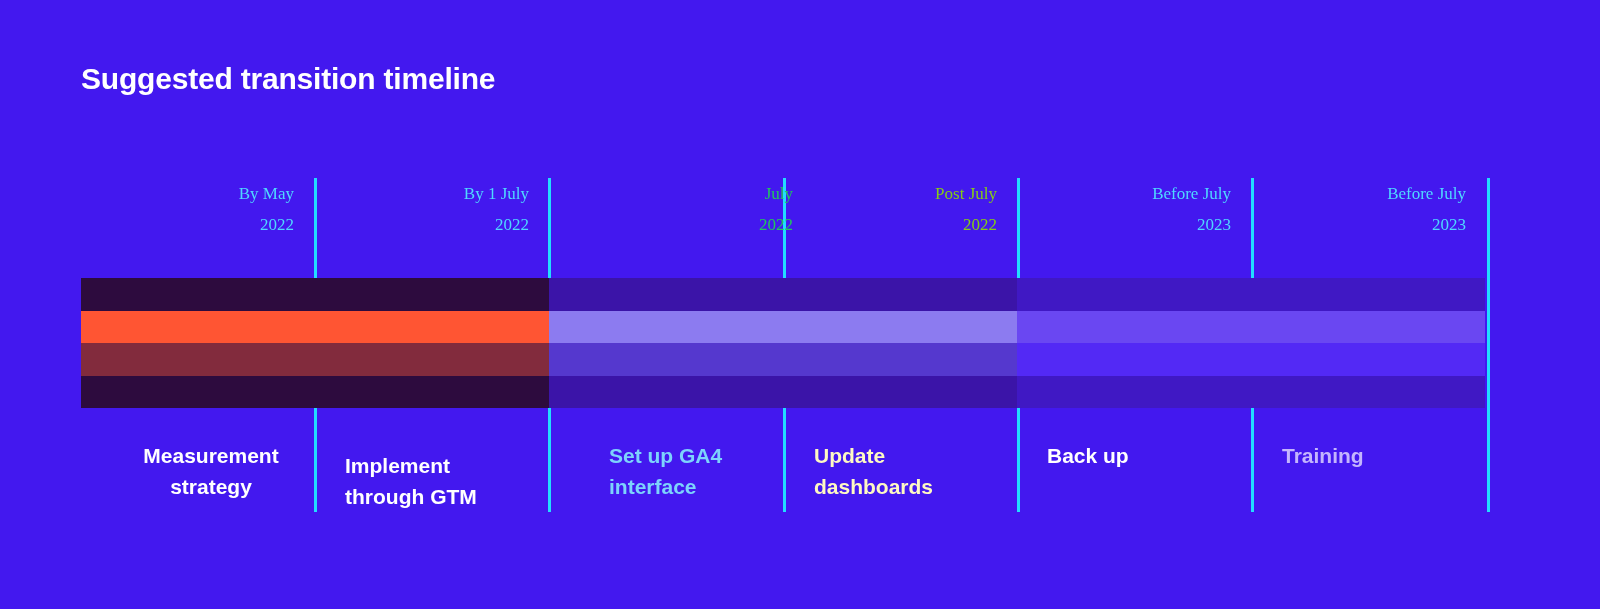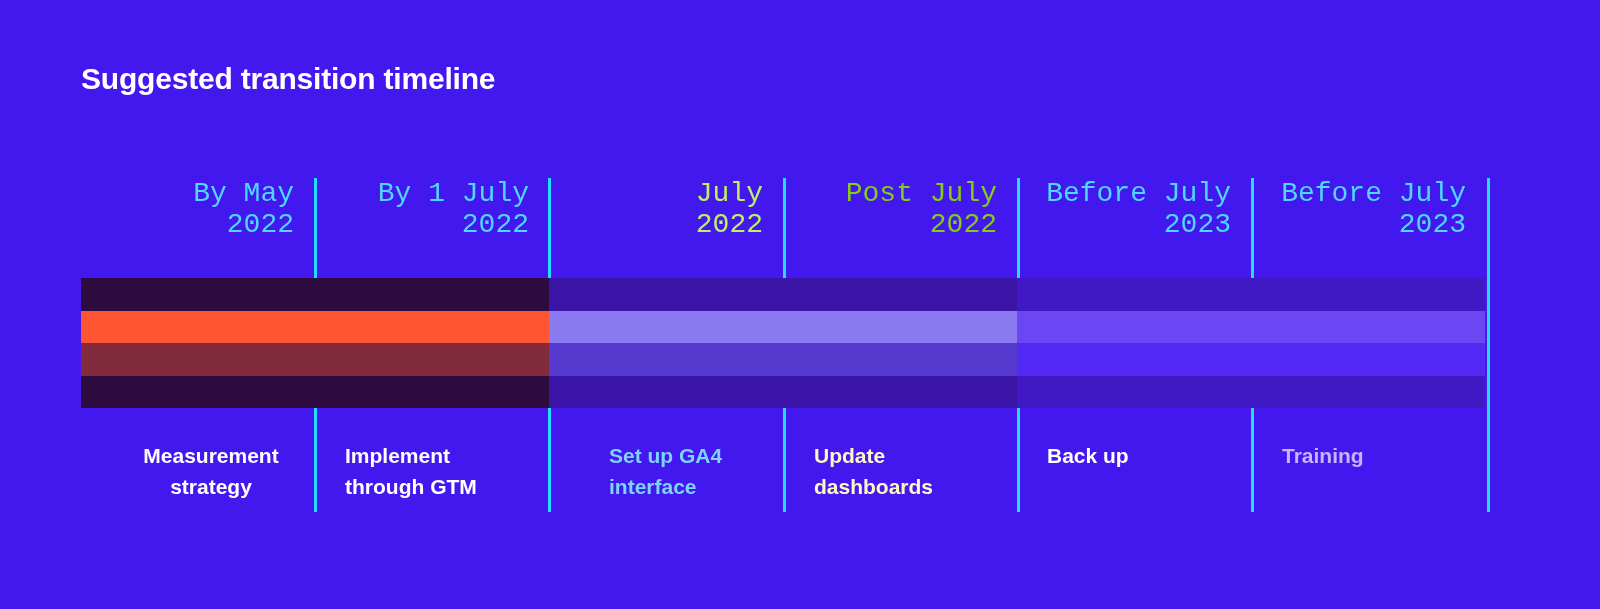--- a/index.html
+++ b/index.html
@@ -39,22 +39,22 @@
   
   .divider.seg-top    { top:178px; height:100px; }
   .divider.seg-mid    { top:278px; height:130px; opacity:0.30; }
   .divider.seg-bottom { top:408px; height:104px; }
   .divider.full       { top:178px; height:334px; }
 
   
   .date-label {
     position:absolute;
     top:178px;
-    font-family:Liberation Mono, monospace;
-    font-size:28px;
+    font-family:Liberation Serif, serif;
+    font-size:17px;
     line-height:31px;
     color:#4FD8FF;
     text-align:right;
     white-space:pre-line;
     z-index:2;
   }
 
   
   #bar-band {
     position:absolute;
@@ -107,21 +107,21 @@
       <div class="divider seg-mid" style="left: 1251px; background: rgb(34, 221, 255);"></div>
       <div class="divider seg-bottom" style="left: 1251px; background: rgb(34, 221, 255);"></div>
       <div class="divider full" style="left: 1487px; background: rgb(34, 221, 255);"></div>
     </div>
 
   <div id="dates-layer">
       <div class="date-label" style="left: 81px; width: 213px; color: rgb(79, 216, 255);">By May
 2022</div>
       <div class="date-label" style="left: 315px; width: 214px; color: rgb(79, 216, 255);">By 1 July
 2022</div>
-      <div class="date-label" style="left: 549px; width: 214px; color: #bef264;">July
+      <div class="date-label" style="left: 579px; width: 214px; color: #22c55e;">July
 2022</div>
       <div class="date-label" style="left: 783px; width: 214px; color: #84cc16;">Post July
 2022</div>
       <div class="date-label" style="left: 1017px; width: 214px; color: rgb(79, 216, 255);">Before July
 2023</div>
       <div class="date-label" style="left: 1251px; width: 215px; color: rgb(79, 216, 255);">Before July
 2023</div>
     </div>
 
   <div id="bar-band">
@@ -155,21 +155,21 @@
         <div class="bar-cell" style="width: 234px; background: rgb(59, 20, 168);"></div>
         <div class="bar-cell" style="width: 234px; background: rgb(59, 20, 168);"></div>
         <div class="bar-cell" style="width: 234px; background: rgb(64, 24, 196);"></div>
         <div class="bar-cell" style="width: 234px; background: rgb(64, 24, 196);"></div>
       </div>
     </div>
 
   <div id="labels-layer">
       <div class="task-label" style="left: 111px; width: 200px; color: rgb(255, 255, 255); text-align: center;">Measurement
 strategy</div>
-      <div class="task-label" style="left: 345px; width: 200px; color: rgb(255, 255, 255);">Implement
+      <div class="task-label" style="left: 345px; width: 200px; color: rgb(255, 255, 255); margin-top: 10px;">Implement
 through GTM</div>
       <div class="task-label" style="left: 609px; width: 200px; color: #7dd3fc;">Set up GA4
 interface</div>
       <div class="task-label" style="left: 814px; width: 200px; color: #fef9c3;">Update
 dashboards</div>
       <div class="task-label" style="left: 1047px; width: 200px; color: rgb(255, 255, 255);">Back up</div>
       <div class="task-label" style="left: 1282px; width: 200px; color: #c4b5fd;">Training</div>
     </div>
 
 </div>

